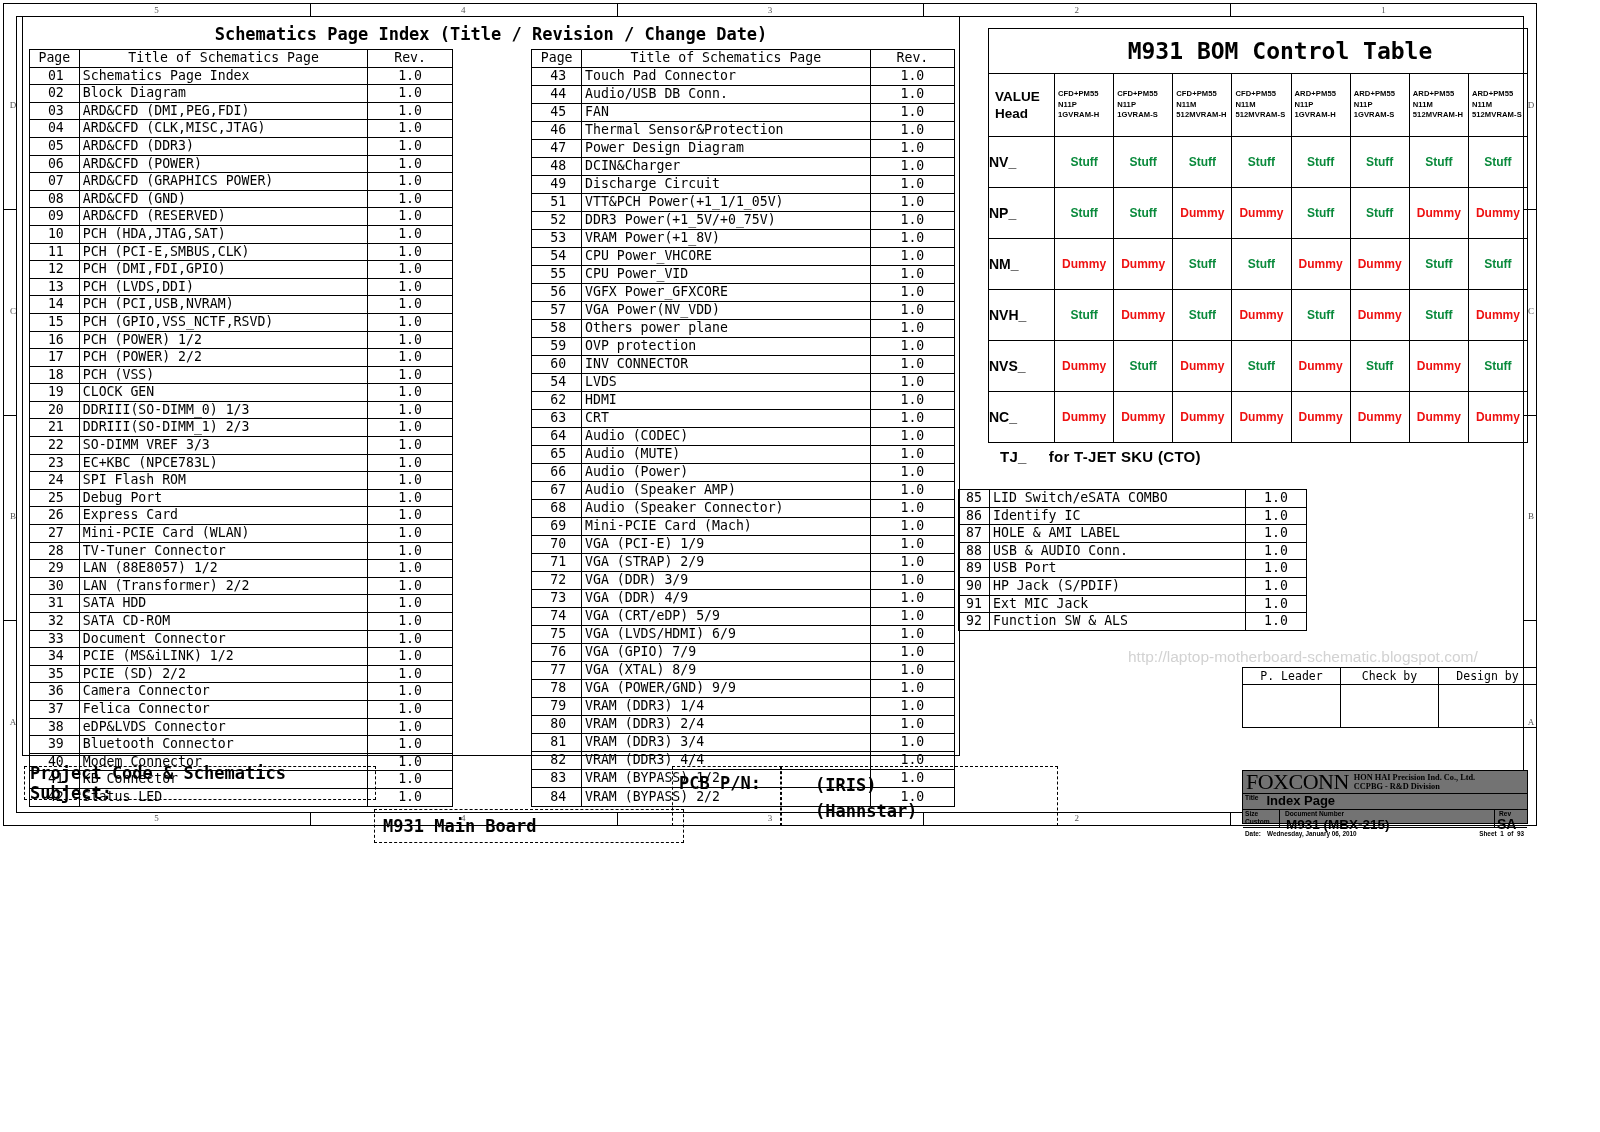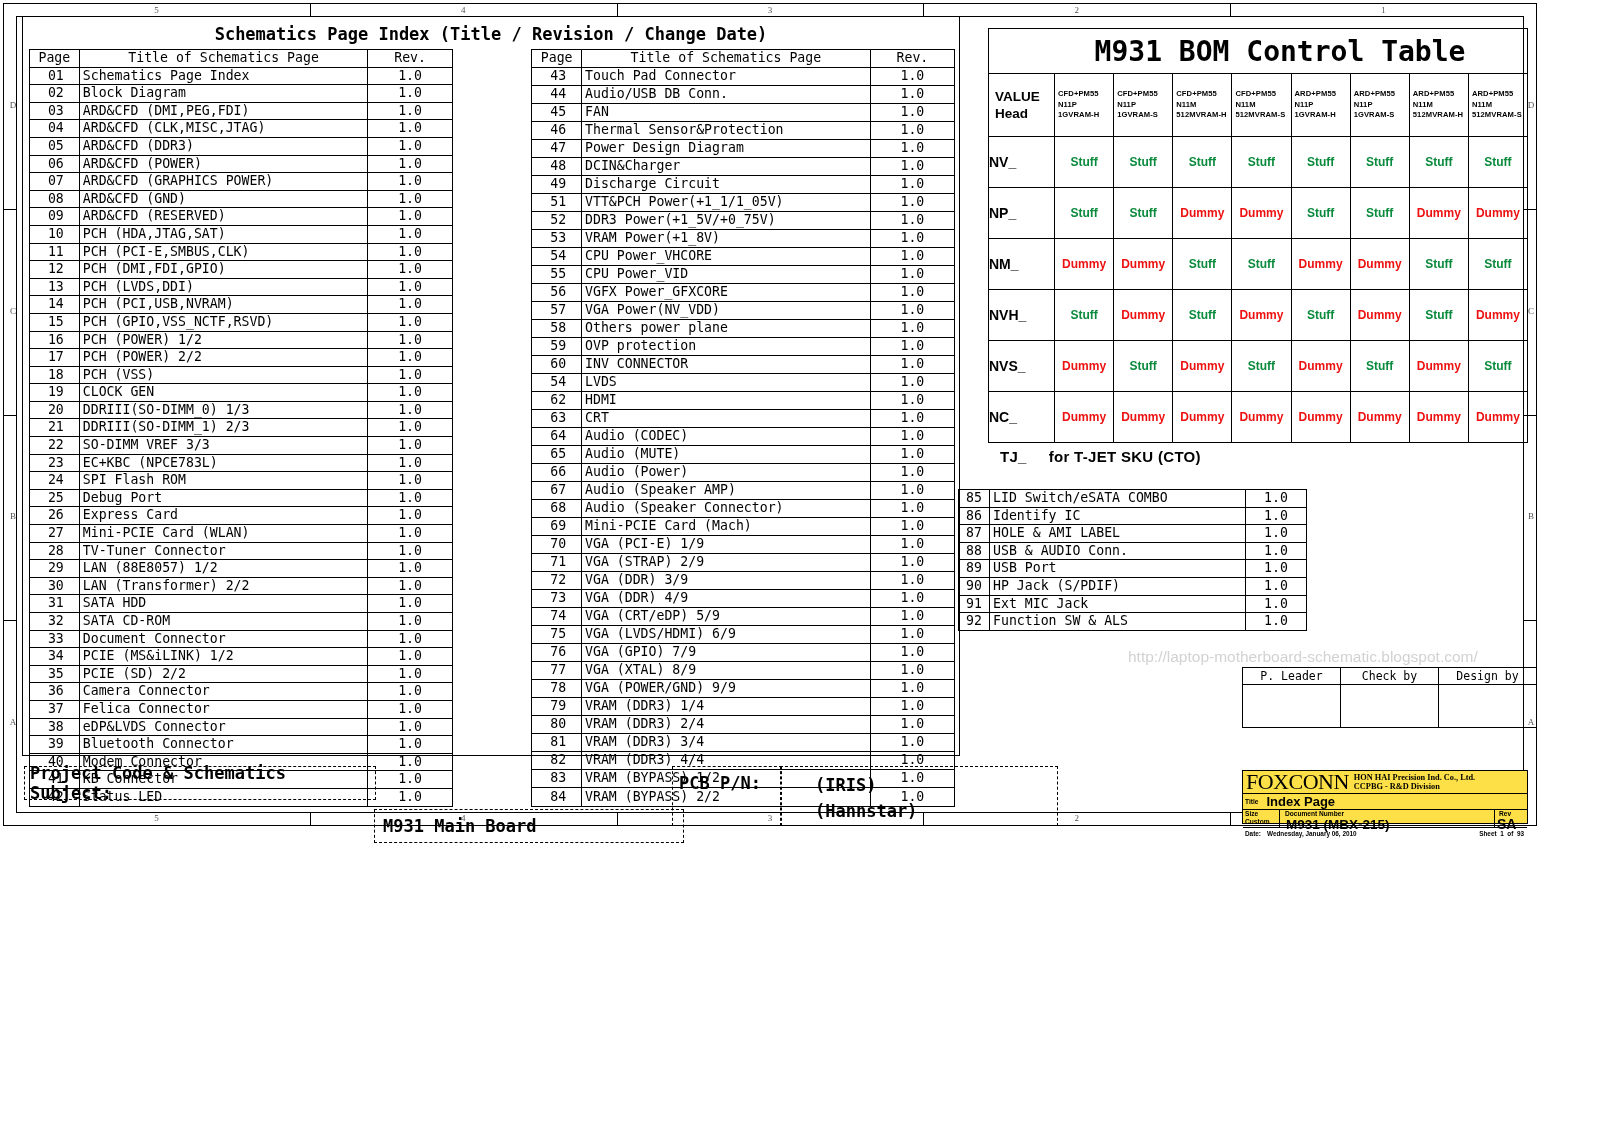--- a/index.html
+++ b/index.html
@@ -110,21 +110,21 @@
   #bom-title-box {
     border: 1.5px solid #000;
     border-bottom: none;
     height: 45px;
     box-sizing: border-box;
     display: flex;
     align-items: center;
     justify-content: center;
   }
   #bom-title {
-    font-size: 28px;
+    font-size: 23px;
     font-weight: bold;
     font-family: "DejaVu Sans Mono", monospace;
     padding-left: 44px;
   }
   table.bom {
     border-collapse: collapse;
     table-layout: fixed;
     width: 540px;
     font-family: "Liberation Sans", sans-serif;
   }
@@ -225,21 +225,21 @@
   }
   table.approvals td.blank { height: 40px; }
 
   
   #titleblock {
     position: absolute;
     left: 1242px; top: 770px;
     width: 286px; height: 54px;
     border: 1.5px solid #000;
     box-sizing: border-box;
-    background: #fde047;
+    background: #737373;
     font-family: "Liberation Serif", serif;
   }
   #tb-row1 {
     display: flex;
     height: 22px;
     border-bottom: 1px solid #000;
     align-items: center;
   }
   #tb-logo {
     font-family: "Liberation Serif", serif;
@@ -264,21 +264,21 @@
   .tb-lab {
     font-family: "Liberation Sans", sans-serif;
     font-size: 6.6px;
     font-weight: bold;
     padding-left: 2px;
     line-height: 8px;
   }
   #tb-title-cell {
     flex: 1;
     display: flex;
-    align-items: center;
+    align-items: flex-start;
   }
   #tb-title-val {
     font-family: "Liberation Sans", sans-serif;
     font-size: 13px;
     font-weight: bold;
     margin-left: 8px;
     line-height: 14px;
   }
   #tb-row3 {
     display: flex;

